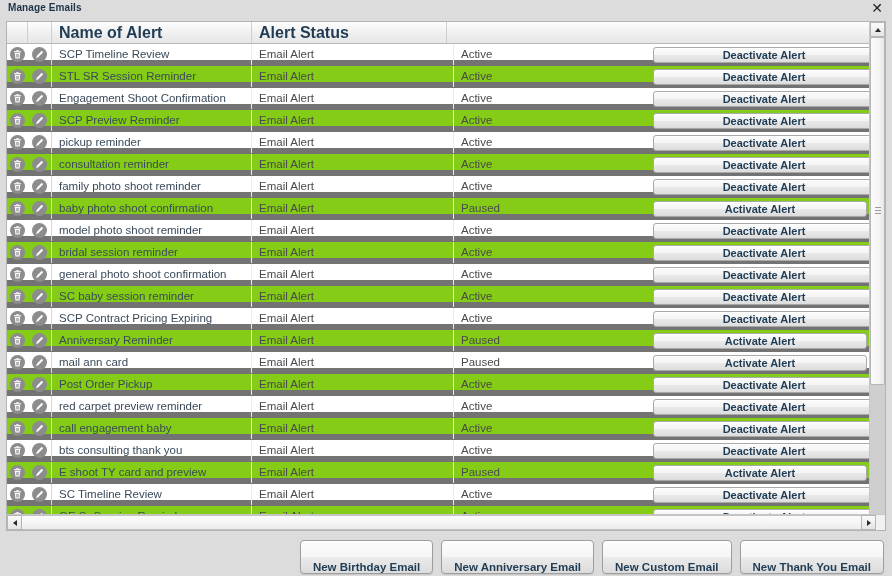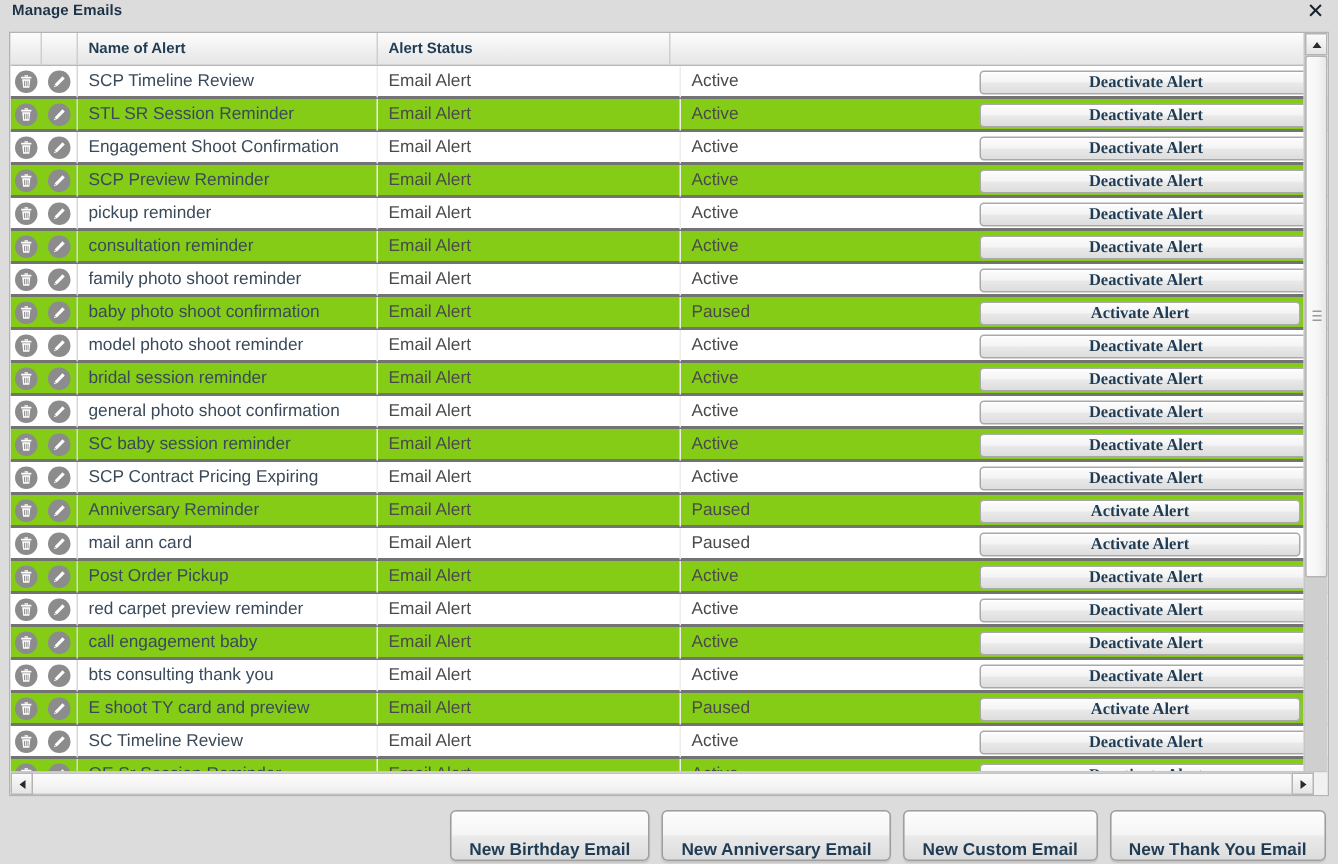--- a/index.html
+++ b/index.html
@@ -73,21 +73,21 @@
     box-sizing: border-box;
     display: flex;
     z-index: 4;
   }
   .hcell {
     box-sizing: border-box;
     border-right: 1px solid #cfcfcf;
     height: 21px;
     line-height: 21px;
     padding-left: 7px;
-    font-size: 10px;
+    font-size: 16px;
     font-weight: bold;
     color: #1f3c54;
     overflow: hidden;
     white-space: nowrap;
   }
   .hcell.c-del   { width: 21px; padding-left: 0; }
   .hcell.c-edit  { width: 24px; padding-left: 0; }
   .hcell.c-name  { width: 200px; }
   .hcell.c-type  { width: 202px; }
   .hcell.c-status{ width: 195px; }
@@ -100,21 +100,21 @@
     width: 878px;
     height: 486px;
     overflow: hidden;
     background: #ffffff;
   }
 
   .row {
     display: flex;
     height: 22px;
     box-sizing: border-box;
-    border-bottom: 2px solid #737373;
+    border-bottom: 6px solid #737373;
     background: #ffffff;
   }
   .row.alt { background: #84cc16; }
 
   .cell {
     box-sizing: border-box;
     height: 21px;
     line-height: 21px;
     font-size: 11.5px;
     color: #4a4a4a;
@@ -157,21 +157,20 @@
     font-weight: bold;
     color: #1f3c54;
     background: linear-gradient(to bottom, #fcfcfc 0%, #f4f4f4 48%, #e9e9e9 52%, #dddddd 100%);
     border: 1px solid #a9a9a9;
     border-radius: 3px;
     box-sizing: border-box;
     cursor: pointer;
     box-shadow: 0 1px 0 rgba(255,255,255,0.85) inset;
     white-space: nowrap;
     overflow: hidden;
-    font-family: Liberation Serif, serif;
   }
   .act-btn.deactivate { width: 222px; }
   .act-btn.activate   { width: 214px; }
 
   
   .vscroll {
     position: absolute;
     right: 0; top: 0;
     width: 16px;
     height: 508px;

